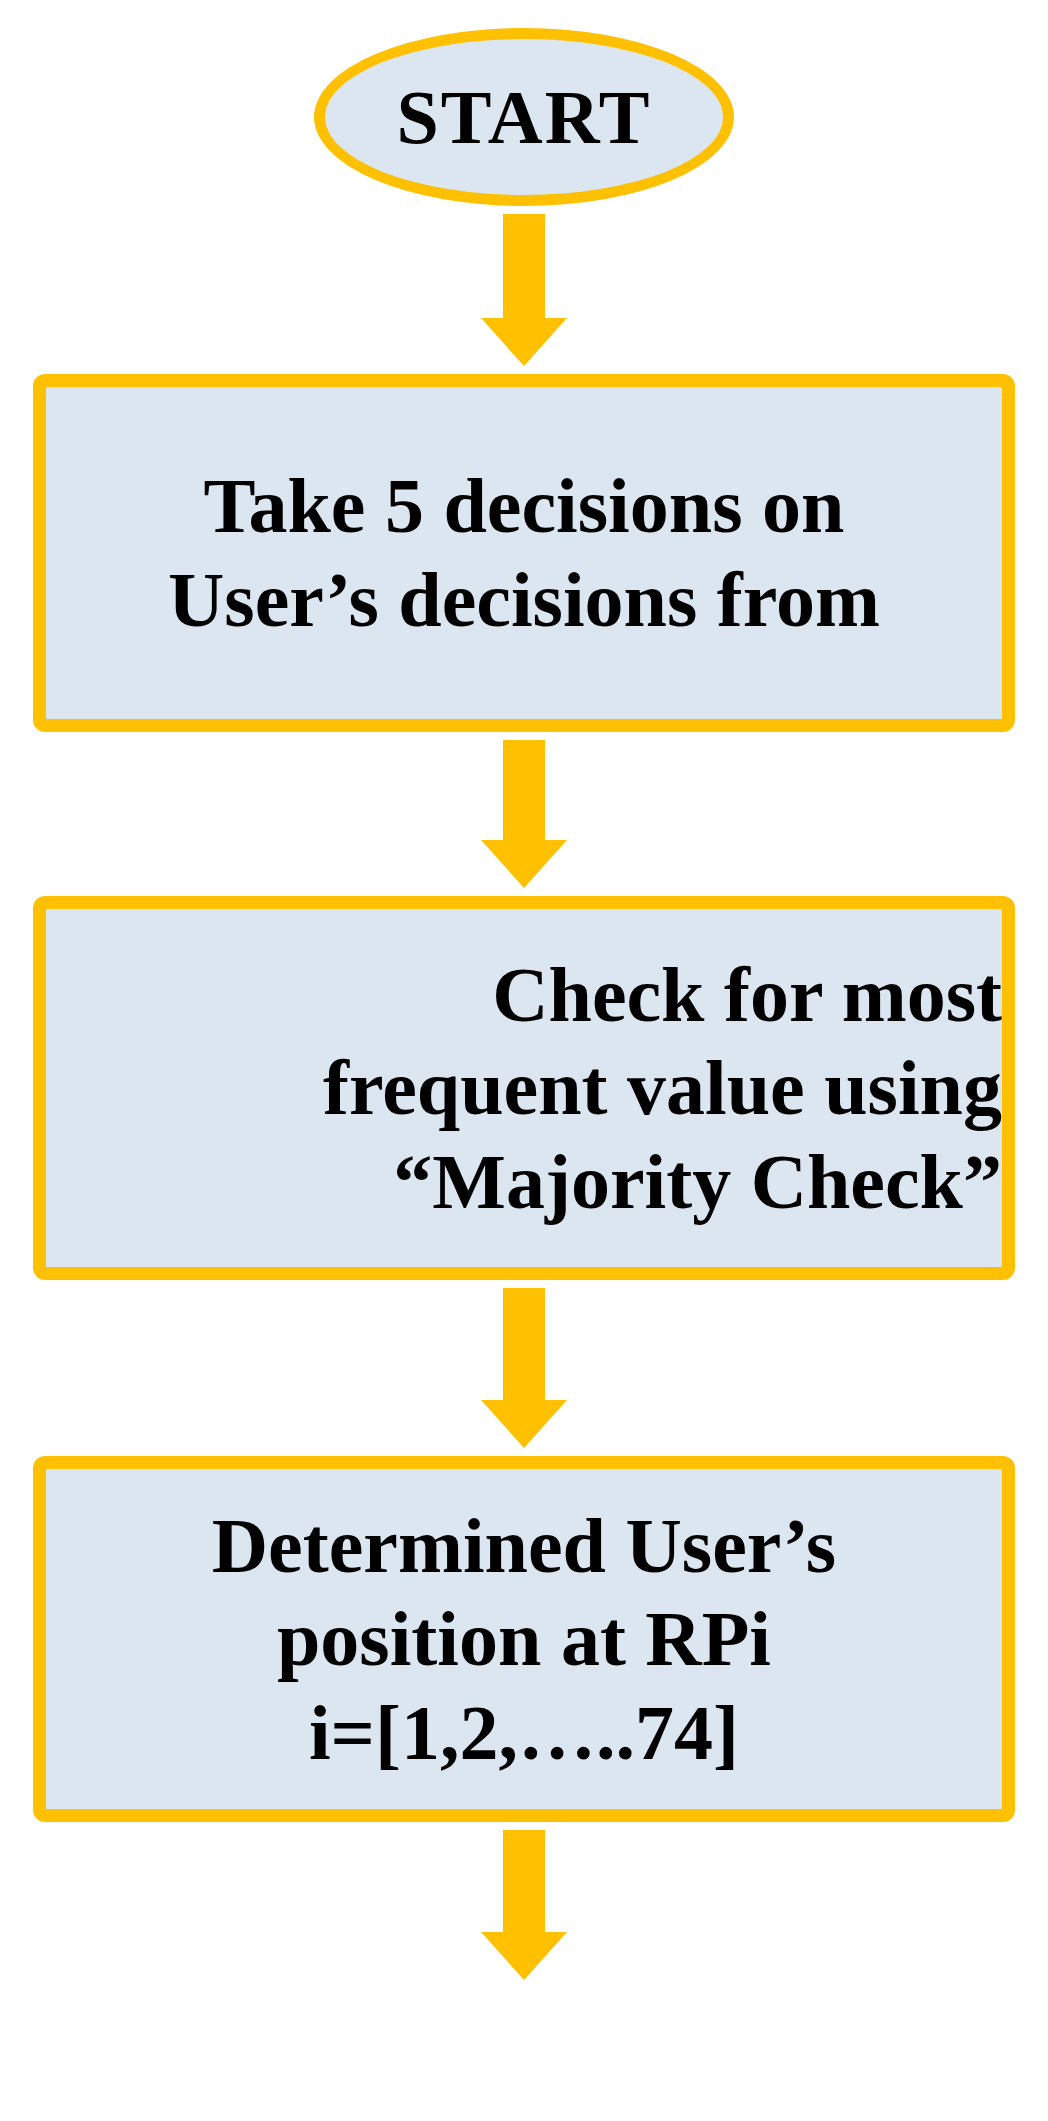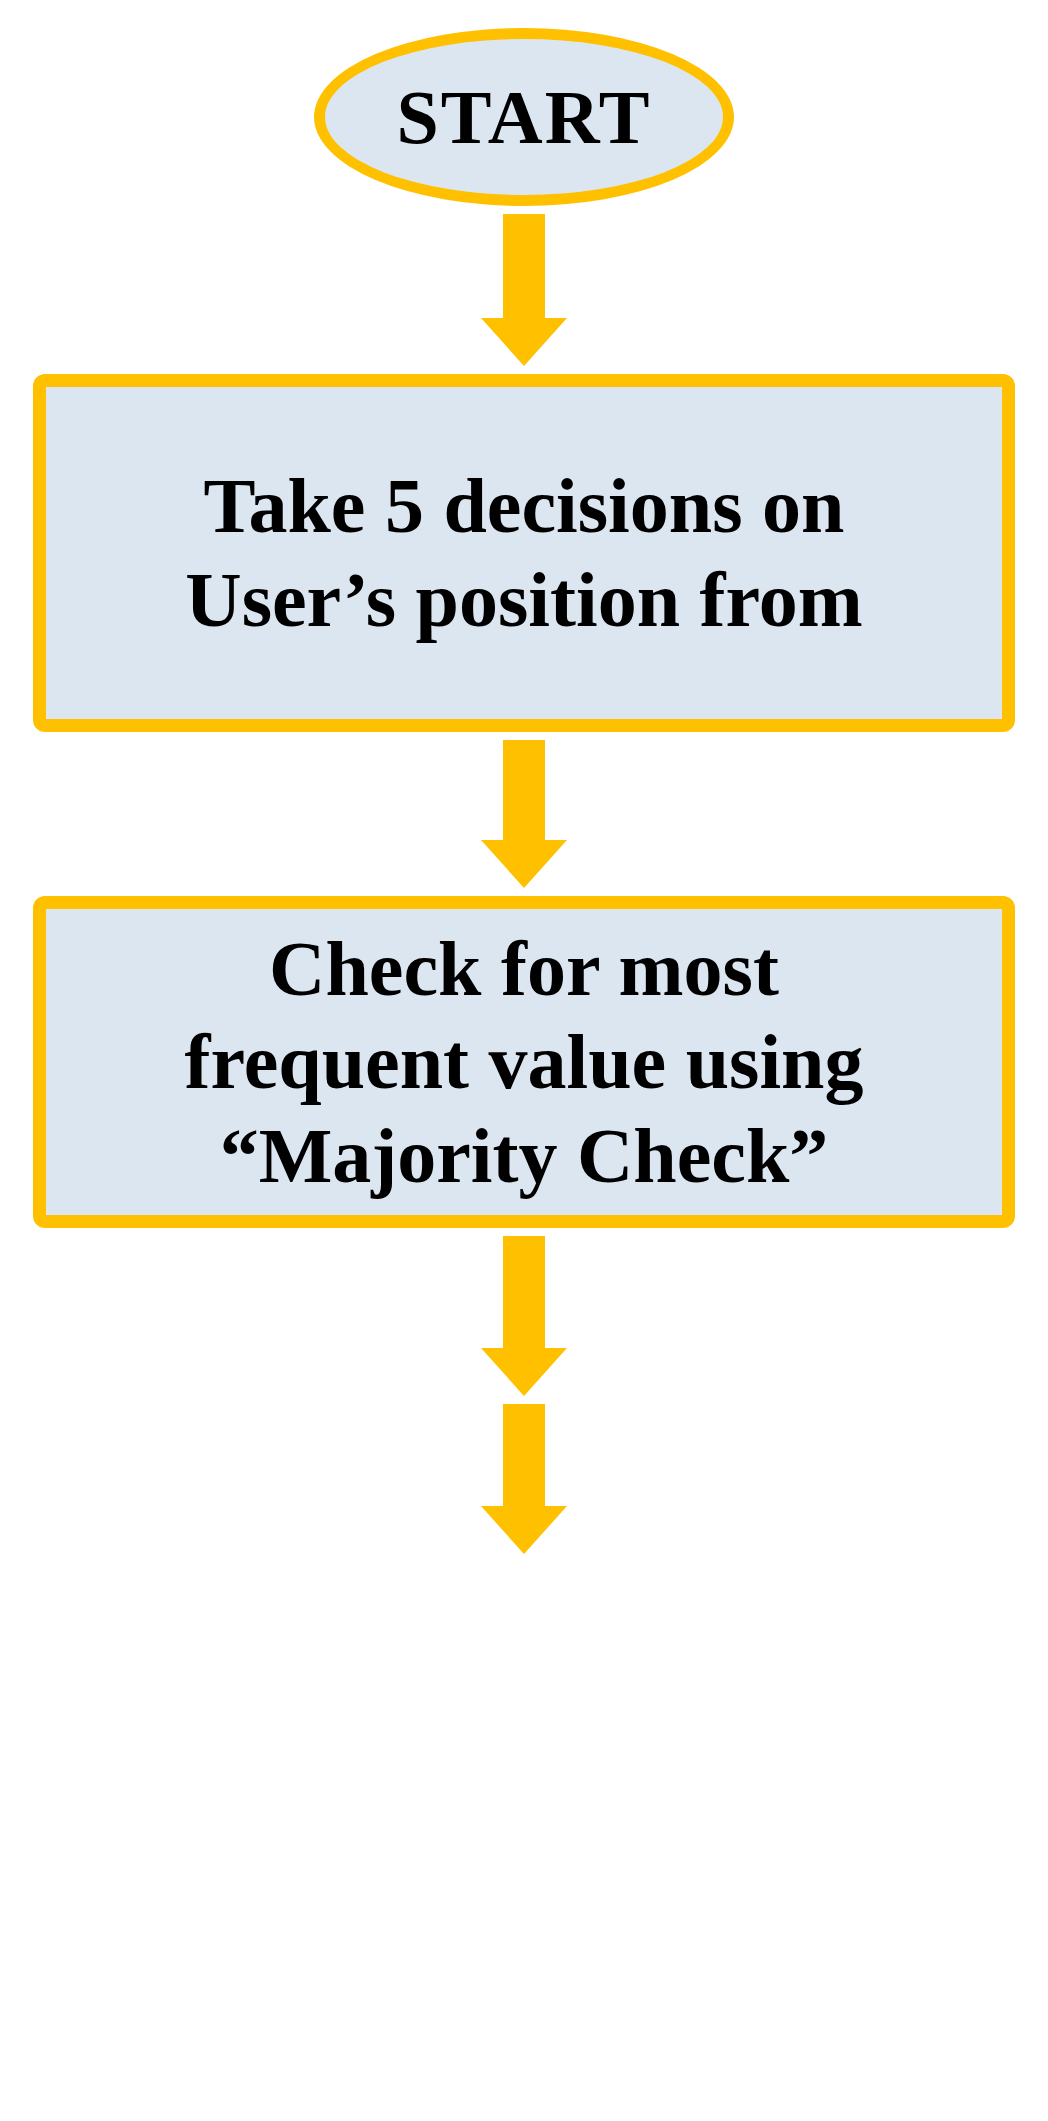--- a/index.html
+++ b/index.html
@@ -48,21 +48,21 @@
     border-radius:12px;
     font-weight:bold;
   }
   .process .line{
     display:block;
     font-size:78px;
     line-height:1.2;
     white-space:nowrap;
   }
   .process-1{height:358px;}
-  .process-2{height:332px;}
+  .process-2{height:384px;align-items:flex-end;}
   .process-3{height:366px;}
   .arrow{
     display:flex;
     flex-direction:column;
     align-items:center;
     flex-shrink:0;
   }
   .arrow .stem{
     width:42px;
     background:var(--arrow-color);
@@ -88,39 +88,44 @@
     <span class="node-label">START</span>
   </div>
 
   <div class="arrow arrow-1">
     <div class="stem"></div>
     <div class="head"></div>
   </div>
 
   <div class="node process process-1">
     <span class="line">Take 5 decisions on</span>
-    <span class="line">User’s position from</span>
+    <span class="line">User’s decisions from</span>
   </div>
 
   <div class="arrow arrow-2">
     <div class="stem"></div>
     <div class="head"></div>
   </div>
 
   <div class="node process process-2">
     <span class="line">Check for most</span>
     <span class="line">frequent value using</span>
     <span class="line">“Majority Check”</span>
   </div>
 
   <div class="arrow arrow-3">
     <div class="stem"></div>
     <div class="head"></div>
   </div>
 
+  <div class="node process process-3">
+    <span class="line">Determined User’s</span>
+    <span class="line">position at RPi</span>
+    <span class="line">i=[1,2,…..74]</span>
+  </div>
 
   <div class="arrow arrow-4">
     <div class="stem"></div>
     <div class="head"></div>
   </div>
 
 
 </div>
 
 </body></html>

